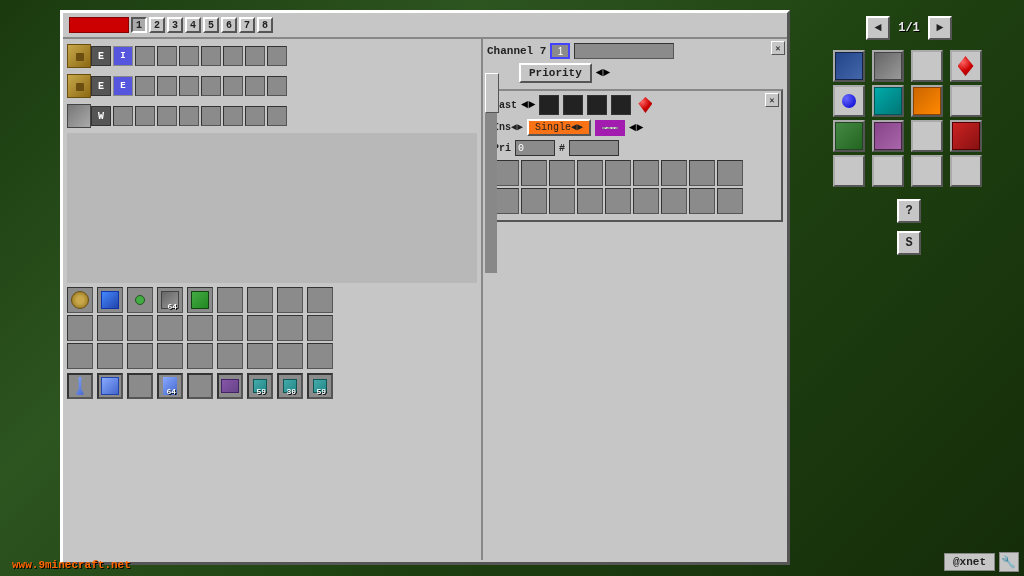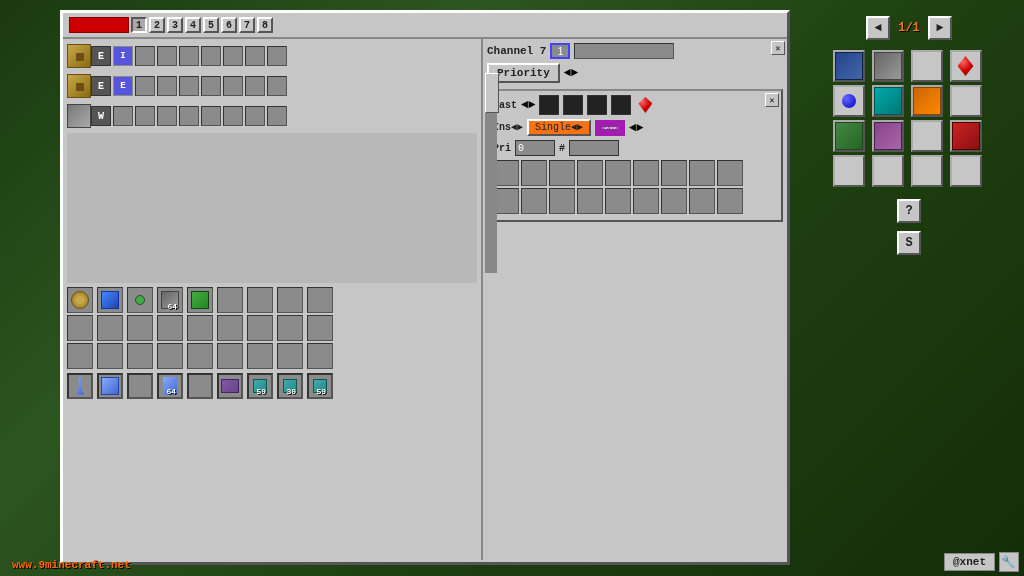--- a/index.html
+++ b/index.html
@@ -225,20 +225,21 @@
       background: #c6c6c6;
       border: 2px solid #555;
       border-top: 2px solid #fff;
       border-left: 2px solid #fff;
       padding: 2px 8px;
       font-size: 11px;
       font-weight: bold;
       color: #222;
       cursor: pointer;
       font-family: 'Courier New', monospace;
+      margin-left: 32px;
     }
 
     
     .east-section {
       border: 2px solid #555;
       border-top: 2px solid #888;
       border-left: 2px solid #888;
       padding: 4px;
       margin-bottom: 4px;
       background: #c6c6c6;
@@ -452,21 +453,21 @@
       border-left: 2px solid #fff;
       display: flex;
       align-items: center;
       justify-content: center;
       font-size: 12px;
       cursor: pointer;
       color: #222;
     }
 
     .page-info {
-      color: #f97316;
+      color: #e5e5e5;
       font-size: 12px;
       text-shadow: 1px 1px 0 #000;
       font-weight: bold;
     }
 
     .item-grid-slot {
       width: 32px;
       height: 32px;
       background: #c6c6c6;
       border: 2px solid #555;

